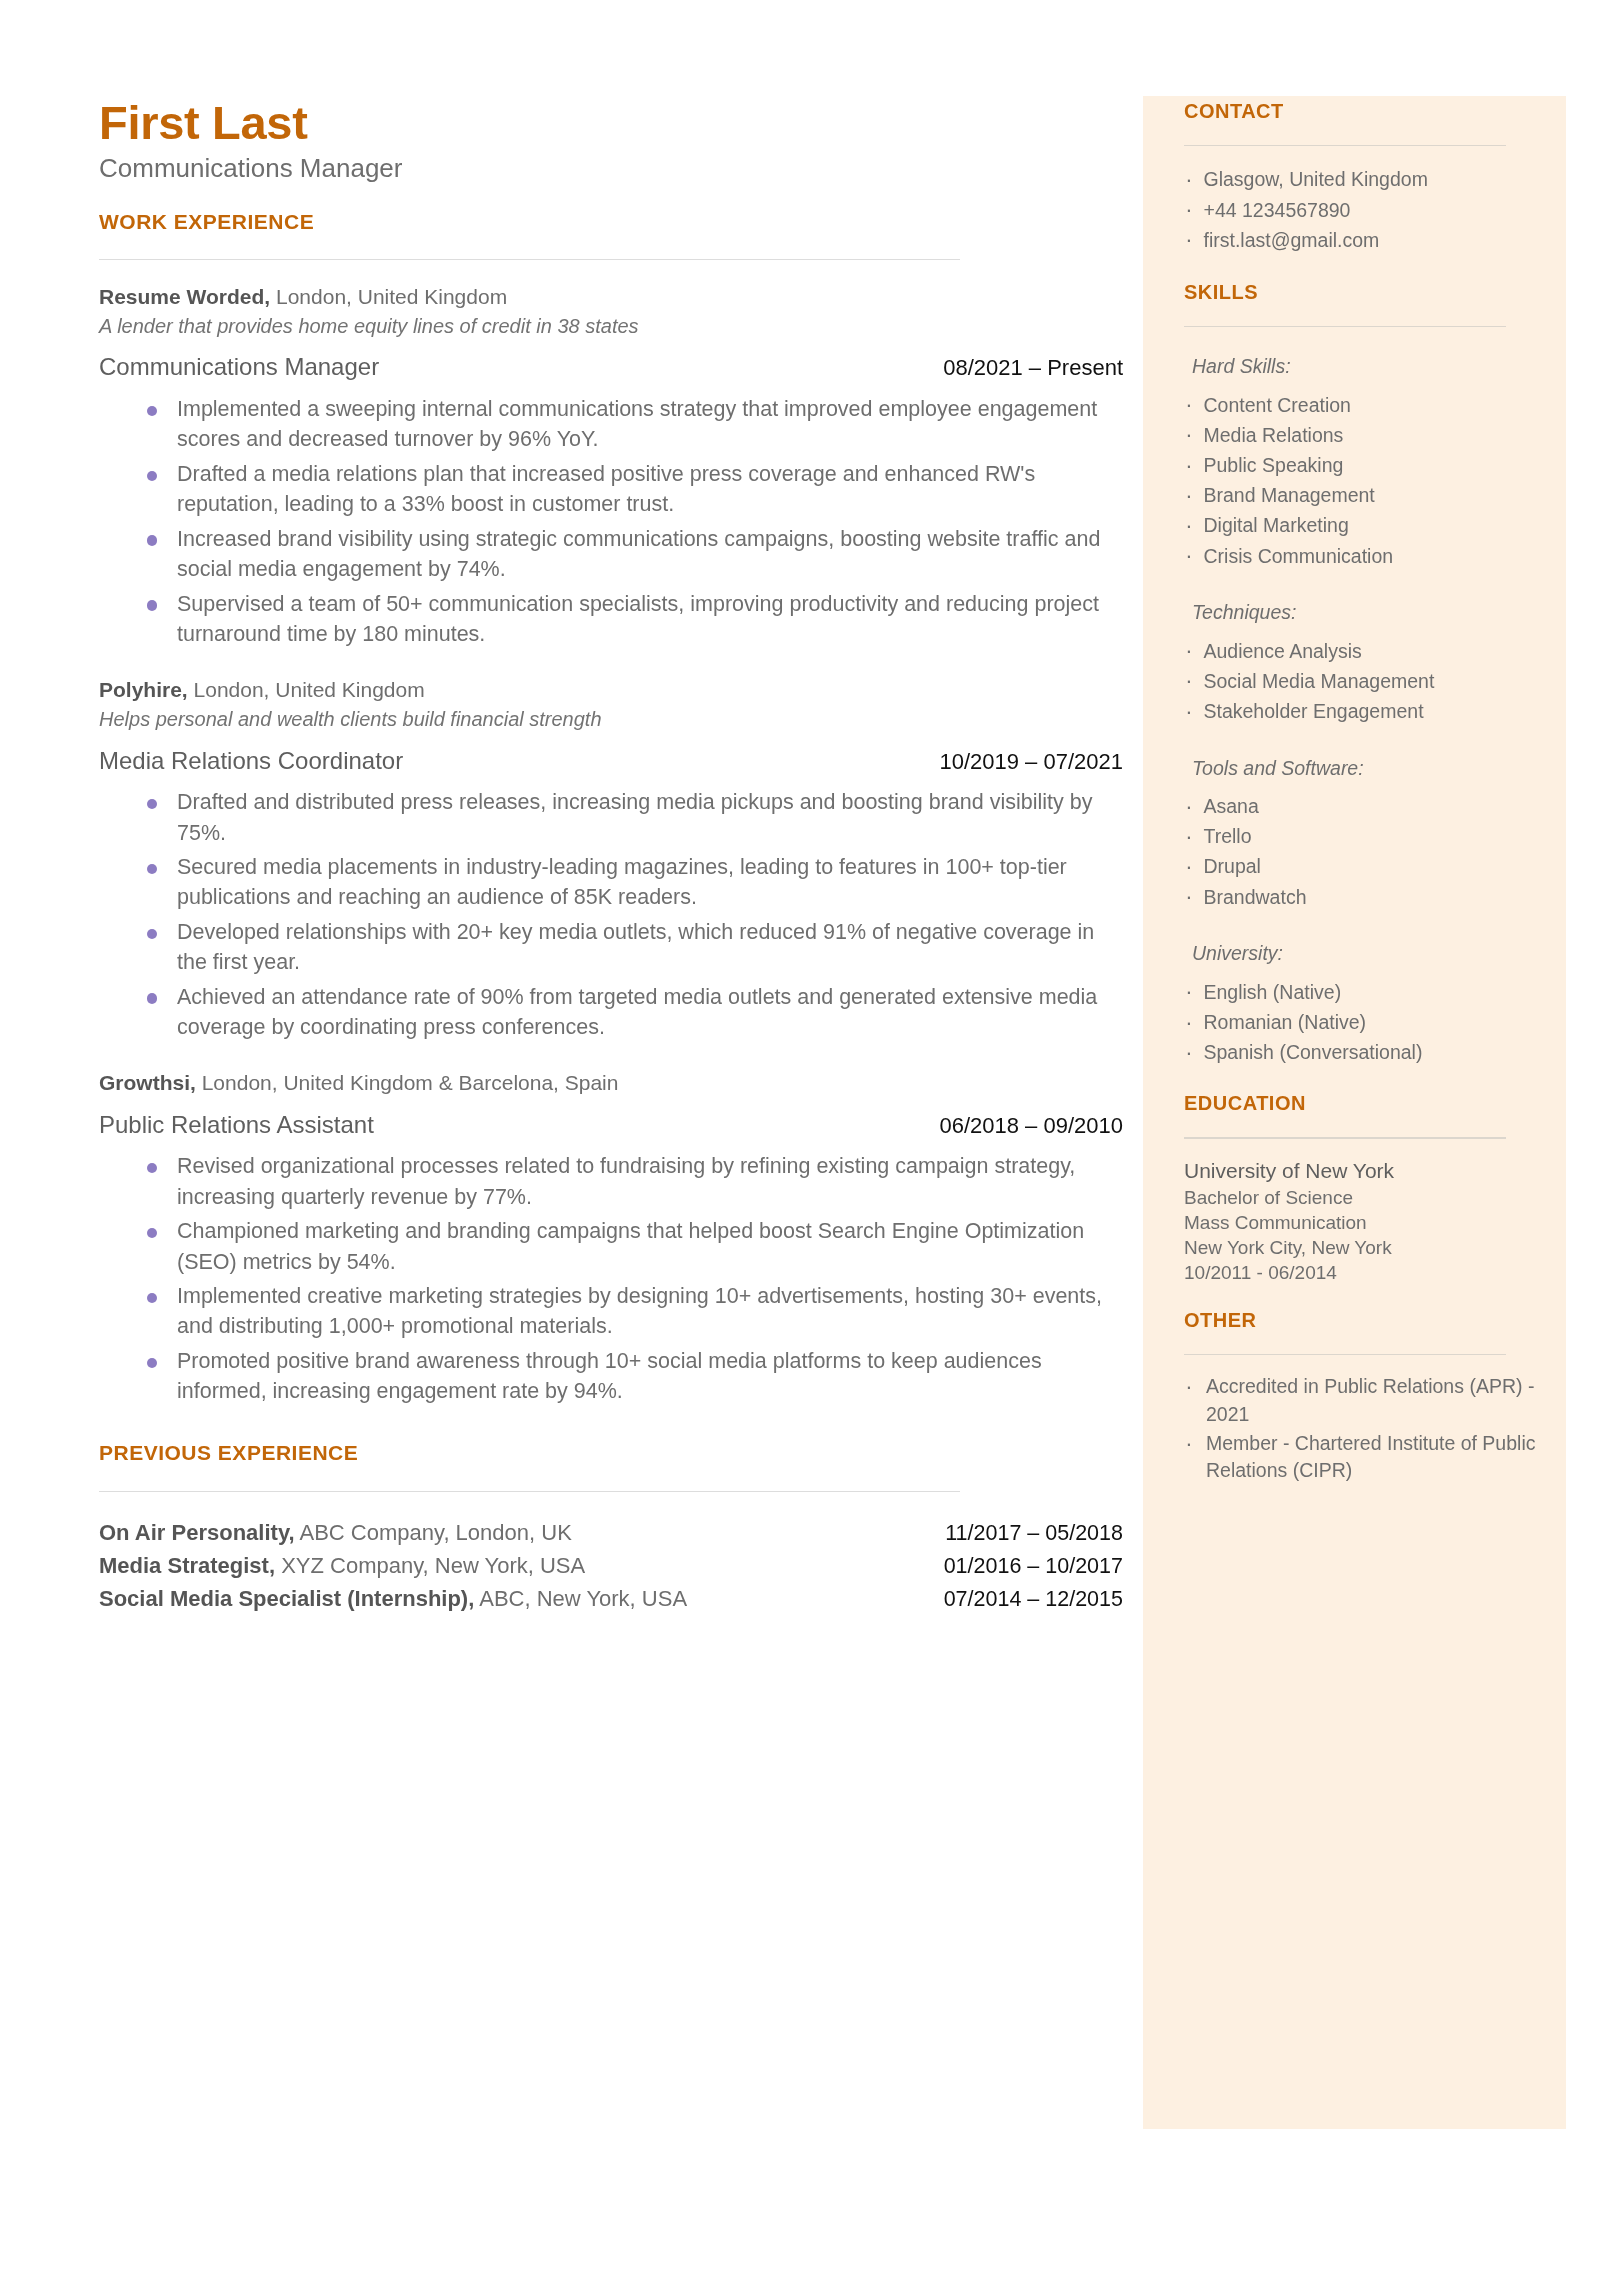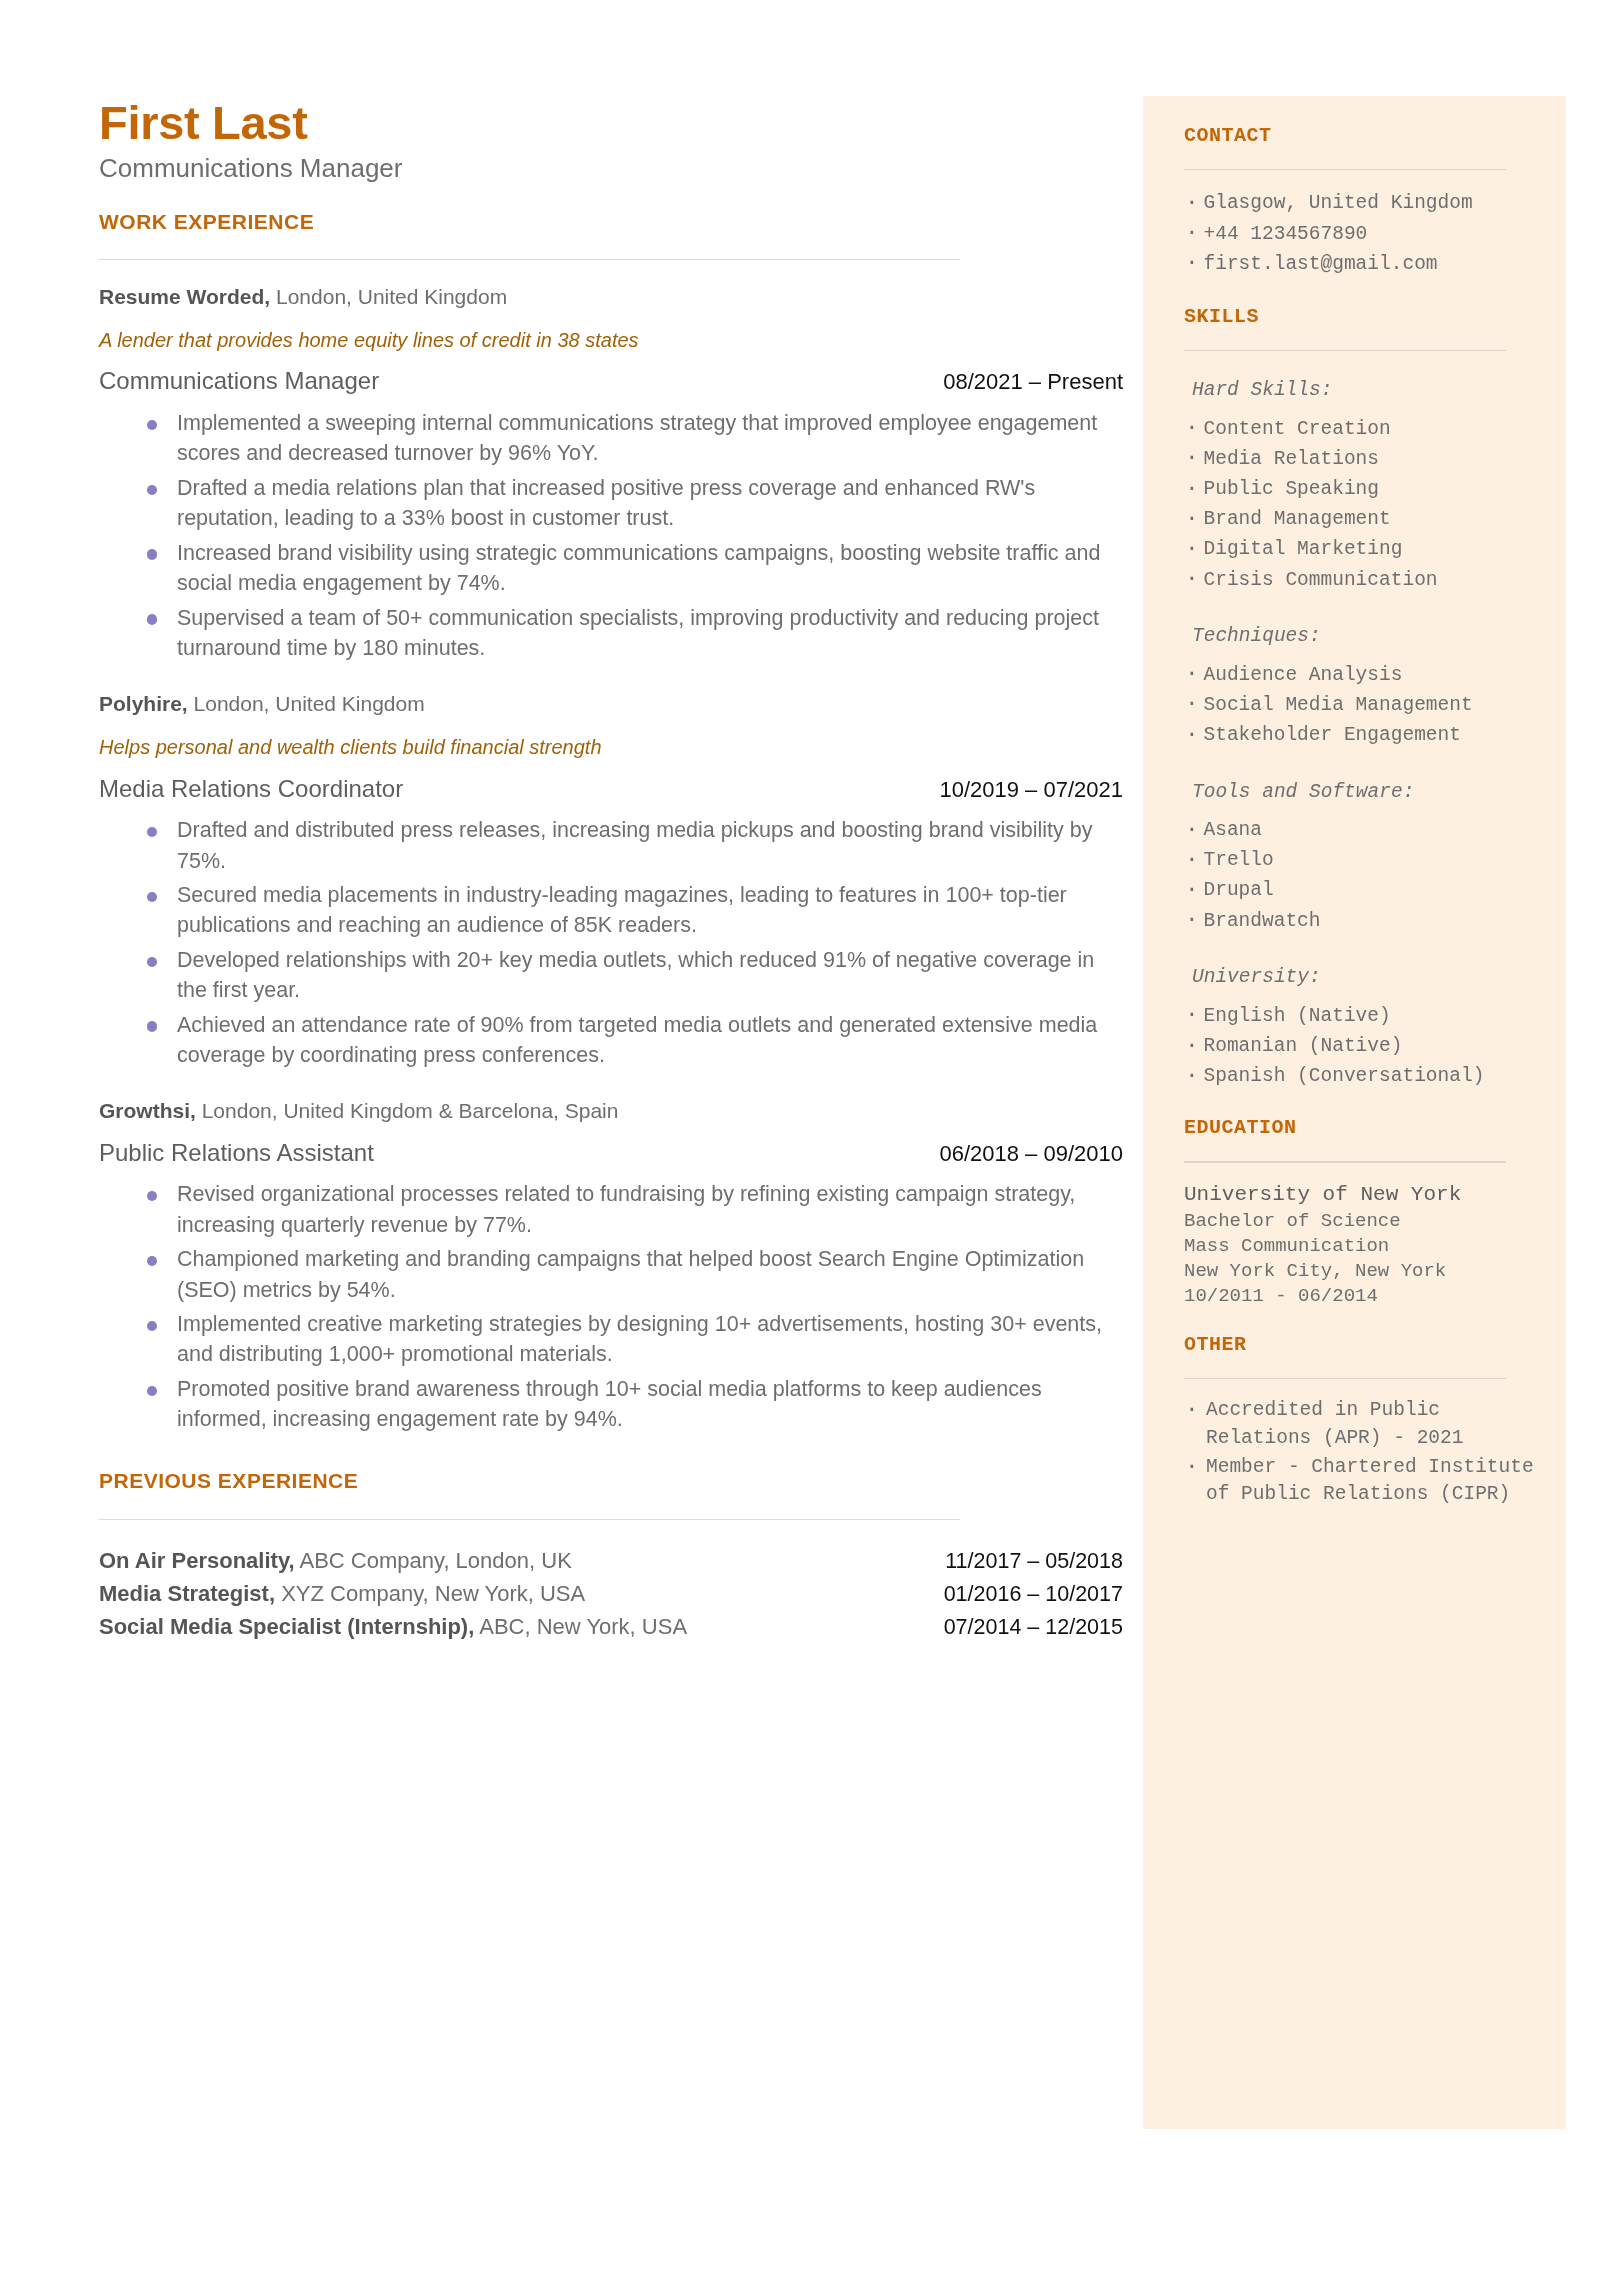--- a/index.html
+++ b/index.html
@@ -76,24 +76,24 @@
     line-height: 1.25;
     margin: 0;
   }
   .job-company b {
     color: #555555;
     font-weight: bold;
   }
 
   .job-desc {
     font-size: 20px;
-    color: #a16207;
+    color: #737373;
     font-style: italic;
     line-height: 1.3;
-    margin: 17px 0 0 0;
+    margin: 3px 0 0 0;
   }
 
   .job-title-row {
     display: flex;
     align-items: baseline;
     justify-content: space-between;
     margin-top: 14.3px;
   }
   .job-title {
     font-size: 24px;
@@ -155,23 +155,22 @@
     font-size: 21.5px;
     color: #111111;
     white-space: nowrap;
     font-weight: 400;
   }
 
   
   .side-col {
     position: absolute;
     left: 1184px;
-    top: 124px;
+    top: 100px;
     width: 352px;
-    font-family: Liberation Mono, monospace;
   }
 
   .side-head {
     font-size: 20px;
     font-weight: bold;
     color: #c26608;
     letter-spacing: 0.5px;
     margin: 0;
   }
   .side-rule {

